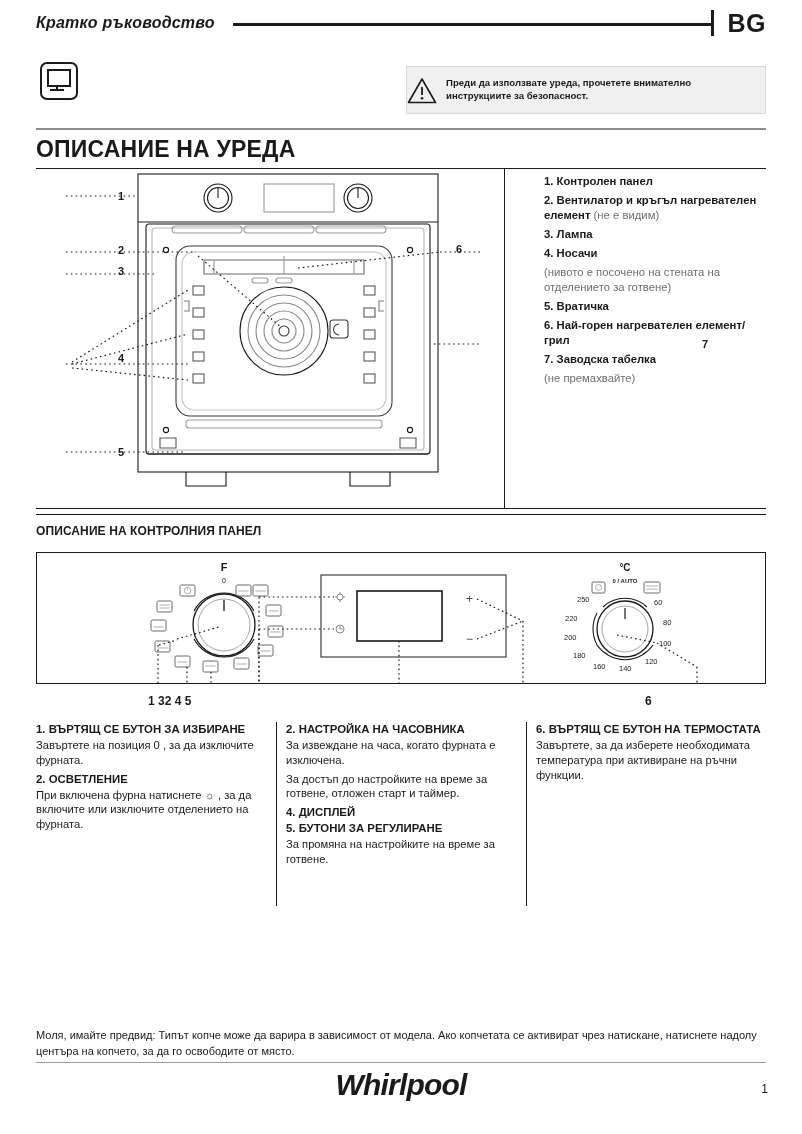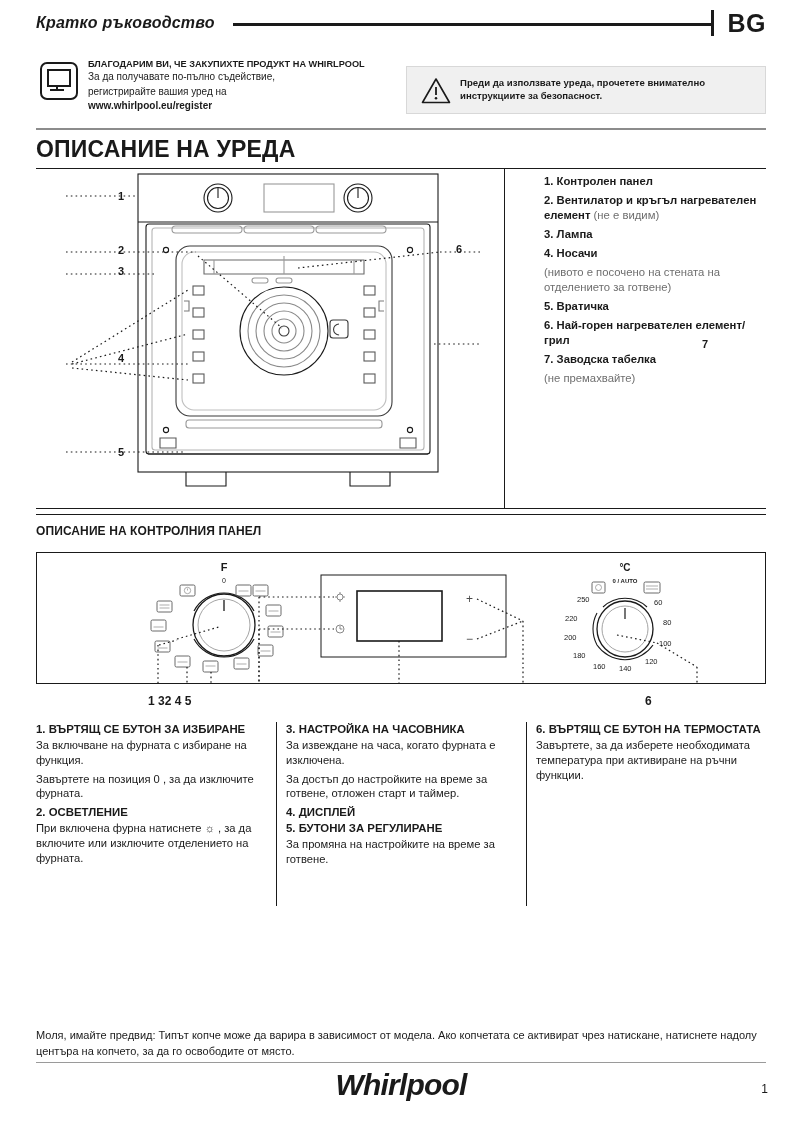--- a/index.html
+++ b/index.html
@@ -99,21 +99,21 @@
   
   .safety {
     position: absolute;
     left: 406px; top: 66px;
     width: 360px; height: 48px;
     background: #f0f0f0;
     border: 1px solid #d8d8d8;
     display: flex;
     align-items: center;
     gap: 9px;
-    padding: 0 14px;
+    padding: 0 0;
     box-sizing: border-box;
   }
   .warn-tri { flex: 0 0 auto; }
   .safety-text {
     font-weight: bold;
     font-size: 9.6px;
     line-height: 1.35;
   }
 
   
@@ -245,26 +245,20 @@
     <div class="hdr-rule"></div>
     <div class="hdr-tick"></div>
     <div class="hdr-lang">BG</div>
   </div>
 
   <div class="thanks">
     <div class="monitor-icon">
       <div class="scr"></div>
         <div class="stand"></div>
         <div class="base"></div>
-    </div>
-    <div class="thanks-text">
-      <span class="t1">БЛАГОДАРИМ ВИ, ЧЕ ЗАКУПИХТЕ ПРОДУКТ НА WHIRLPOOL</span>
-      <span class="t2">За да получавате по-пълно съдействие,</span>
-      <span class="t3">регистрирайте вашия уред на</span>
-      <span class="t4">www.whirlpool.eu/register</span>
     </div>
   </div>
 
   <div class="safety">
     <svg class="warn-tri" width="30" height="27" viewBox="0 0 30 27">
       <polygon points="15,2 28.5,25.5 1.5,25.5" fill="none" stroke="#1a1a1a" stroke-width="1.6" stroke-linejoin="round"></polygon>
       <rect x="14.1" y="10" width="1.8" height="8" fill="#1a1a1a"></rect>
       <circle cx="15" cy="21.2" r="1.25" fill="#1a1a1a"></circle>
     </svg>
     <div class="safety-text">
@@ -542,28 +536,27 @@
 
   <div class="num-row" style="left:148px; top:694px;">1 32 4 5</div>
   <div class="num-row" style="left:645px; top:694px;">6</div>
 
   <div class="col-div" style="left:276px;"></div>
   <div class="col-div" style="left:526px;"></div>
 
   <div class="cols">
     <div class="col" style="left:0px; width:232px;">
       <h4>1. ВЪРТЯЩ СЕ БУТОН ЗА ИЗБИРАНЕ</h4>
-      <p>За включване на фурната с избиране на функция.</p>
       <p>Завъртете на позиция  0 , за да изключите фурната.</p>
       <h4>2. ОСВЕТЛЕНИЕ</h4>
       <p>При включена фурна натиснете  ☼ , за да включите или изключите отделението на фурната.</p>
     </div>
 
     <div class="col" style="left:250px; width:236px;">
-      <h4>3. НАСТРОЙКА НА ЧАСОВНИКА</h4>
+      <h4>2. НАСТРОЙКА НА ЧАСОВНИКА</h4>
       <p>За извеждане на часа, когато фурната е изключена.</p>
       <p>За достъп до настройките на време за готвене, отложен старт и таймер.</p>
       <h4>4. ДИСПЛЕЙ</h4>
       <h4 style="margin-top:0;">5. БУТОНИ ЗА РЕГУЛИРАНЕ</h4>
       <p>За промяна на настройките на време за готвене.</p>
     </div>
 
     <div class="col" style="left:500px; width:230px;">
       <h4>6. ВЪРТЯЩ СЕ БУТОН НА ТЕРМОСТАТА</h4>
       <p>Завъртете, за да изберете необходимата температура при активиране на ръчни функции.</p>

